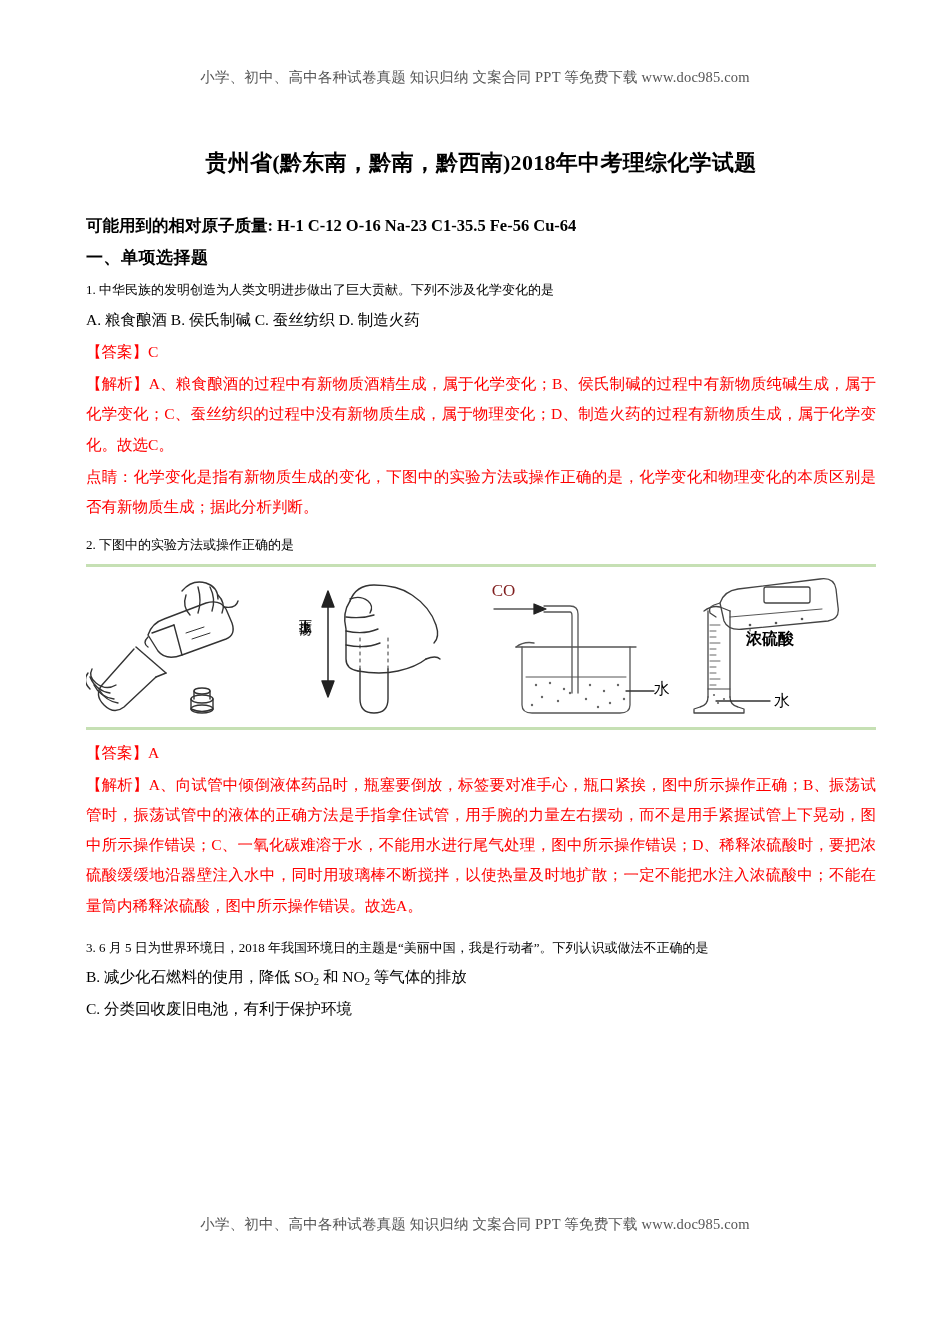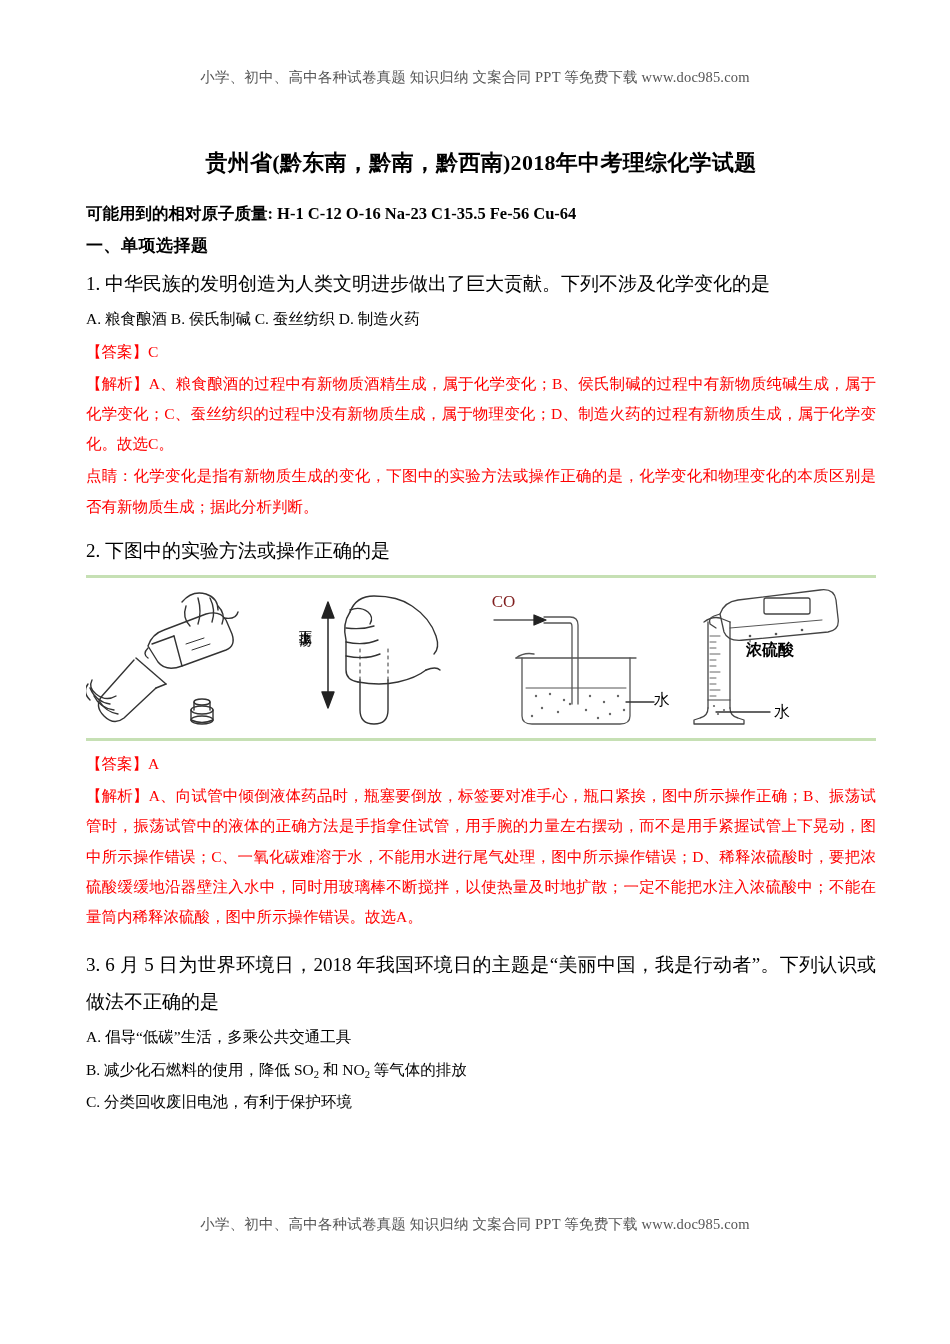--- a/index.html
+++ b/index.html
@@ -51,32 +51,32 @@
     text-align: center;
     margin: 0 0 0 0;
     padding: 6px 0 10px 0;
     line-height: 1.5;
     letter-spacing: 0.3px;
     font-family: "Liberation Serif", "DejaVu Serif", serif;
   }
   .atomic-line {
     font-size: 16.5px;
     font-weight: bold;
-    margin: 10px 0 2px 0;
+    margin: 22px 0 2px 0;
     line-height: 1.8;
   }
   h2.section-head {
     font-size: 17px;
     font-weight: bold;
     margin: 0 0 4px 0;
     line-height: 1.8;
     letter-spacing: 0.5px;
   }
   p.q {
-    font-size: 19px;
+    font-size: 13px;
     line-height: 1.95;
     margin: 0 0 2px 0;
     text-align: justify;
   }
   p.opt {
     font-size: 15.5px;
     line-height: 1.95;
     margin: 0 0 2px 0;
   }
   p.ans, p.exp, p.tip {
@@ -296,21 +296,20 @@
           <div class="lbl" style="position:absolute; left:88px; top:118px; font-size:16px;">水</div>
         </div>
 
       </div>
     </div>
 
     <p class="ans">【答案】A</p>
     <p class="exp">【解析】A、向试管中倾倒液体药品时，瓶塞要倒放，标签要对准手心，瓶口紧挨，图中所示操作正确；B、振荡试管时，振荡试管中的液体的正确方法是手指拿住试管，用手腕的力量左右摆动，而不是用手紧握试管上下晃动，图中所示操作错误；C、一氧化碳难溶于水，不能用水进行尾气处理，图中所示操作错误；D、稀释浓硫酸时，要把浓硫酸缓缓地沿器壁注入水中，同时用玻璃棒不断搅拌，以使热量及时地扩散；一定不能把水注入浓硫酸中；不能在量筒内稀释浓硫酸，图中所示操作错误。故选A。</p>
 
     <p class="q" style="margin-top:14px;">3. 6 月 5 日为世界环境日，2018 年我国环境日的主题是“美丽中国，我是行动者”。下列认识或做法不正确的是</p>
-    <p class="opt">A. 倡导“低碳”生活，多乘公共交通工具</p>
     <p class="opt"><span>B. 减少化石燃料的使用，降低 SO</span><sub>2</sub><span> 和 NO</span><sub>2</sub><span> 等气体的排放</span></p>
     <p class="opt">C. 分类回收废旧电池，有利于保护环境</p>
 
   </div>
 
   <div class="watermark watermark-bottom">小学、初中、高中各种试卷真题 知识归纳 文案合同 PPT 等免费下载  www.doc985.com</div>
 
 </div>
 
 </body></html>

